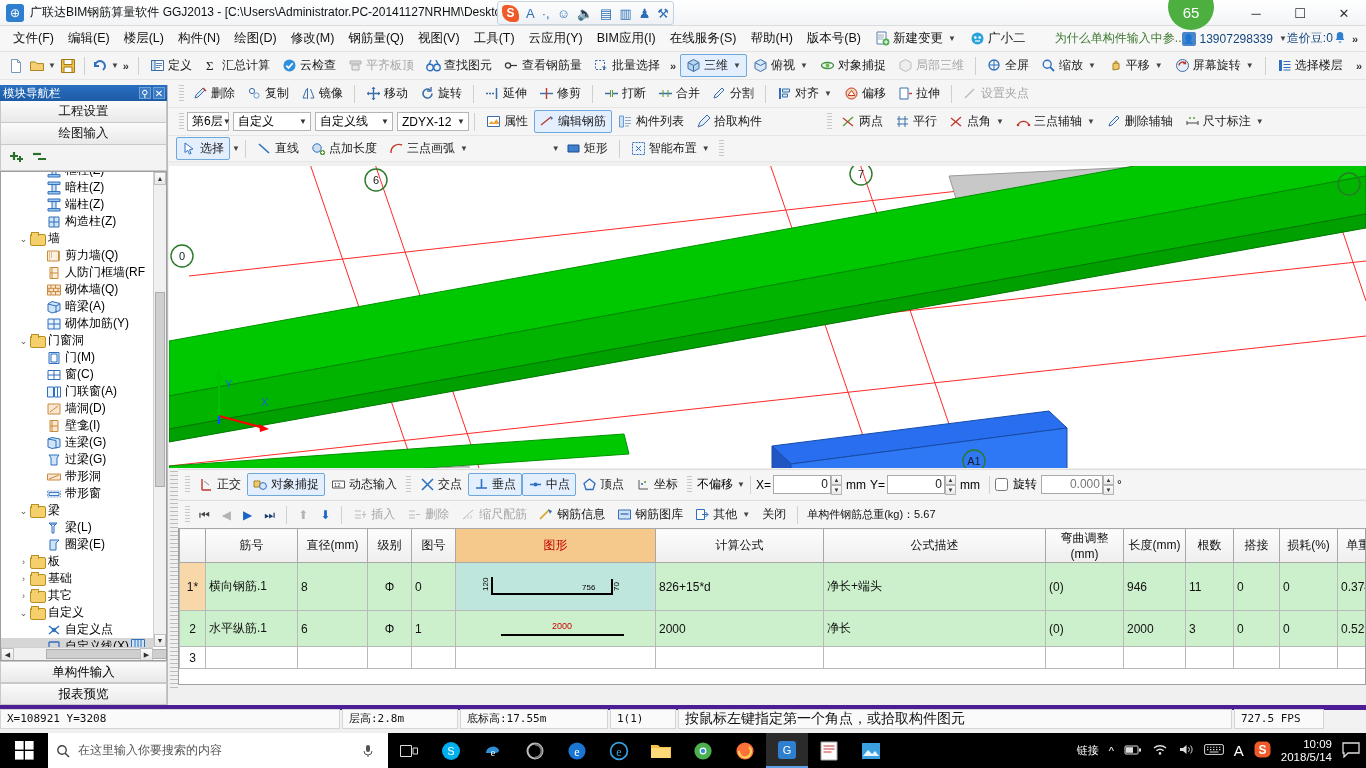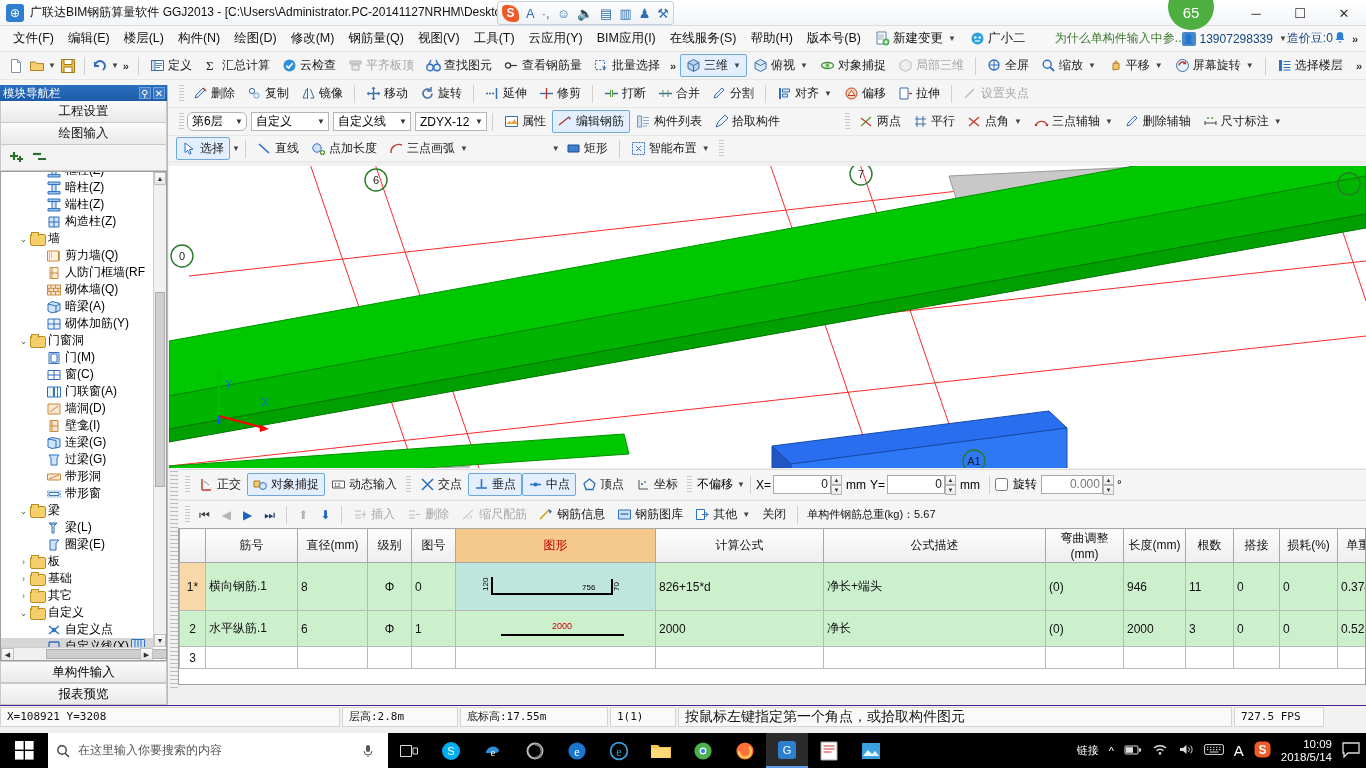--- a/index.html
+++ b/index.html
@@ -77,21 +77,21 @@
   .tblwrap{position:absolute;left:178px;top:362px;width:1188px;height:157px;background:#fff;border:1px solid #a0a0a0;border-top:none;overflow:hidden;}
   table.rebar{border-collapse:collapse;width:100%;table-layout:fixed;font-size:12px;}
   table.rebar th{background:linear-gradient(#fdfdfd,#eeeeee);border:1px solid #a8a8a8;height:22px;font-weight:normal;font-size:12px;color:#111;margin-top:48px;}
   table.rebar th.fig{background:#f5c98b;color:#c00000;}
   table.rebar td{border:1px solid #b9b9b9;height:32px;padding:0 3px;background:#ccf0cc;color:#111;vertical-align:middle;}
   table.rebar td.idx{background:#f8d8a8;text-align:center;}
   table.rebar tr.empty td{background:#fff;height:22px;}
   table.rebar tr.empty td.idx{background:#fff;}
   table.rebar td.figcell{background:#bfe6dc;padding:6px;}
   
-  .statusbar{position:absolute;left:0;top:705px;width:1366px;height:22px;background:#f2f2f2;border-top:1px solid #4c1d95;display:flex;align-items:center;font-family:"DejaVu Sans Mono","Liberation Mono",monospace;font-size:11px;color:#111;}
+  .statusbar{position:absolute;left:0;top:705px;width:1366px;height:22px;background:#f2f2f2;border-top:5px solid #4c1d95;display:flex;align-items:center;font-family:"DejaVu Sans Mono","Liberation Mono",monospace;font-size:11px;color:#111;}
   .sbcell{height:20px;border:1px solid #d4d4d4;background:#fafafa;display:flex;align-items:center;padding:0 6px;margin-right:2px;}
   
   .taskbar{position:absolute;left:0;top:733px;width:1366px;height:35px;background:#000;display:flex;align-items:center;}
   .tb-start{width:48px;height:35px;display:flex;align-items:center;justify-content:center;}
   .tb-search{width:340px;height:35px;background:#fff;display:flex;align-items:center;gap:8px;padding-left:8px;font-size:12px;color:#555;}
   .tb-ico{width:42px;height:35px;display:flex;align-items:center;justify-content:center;}
   .tb-ico.active{background:#2b2b2b;border-bottom:2px solid #5ea0e8;}
   .tb-right{margin-left:auto;display:flex;align-items:center;gap:10px;padding-right:6px;color:#fff;font-size:11px;}
   .clock{display:flex;flex-direction:column;align-items:flex-end;line-height:13px;font-size:11.5px;}
   circle,path,rect,polygon,line,polyline{vector-effect:non-scaling-stroke;}
@@ -425,21 +425,21 @@
   <div class="tbtn dis">
     <span class="ico"><svg width="15" height="15" viewBox="0 0 15 15">
           <path d="M2 12l9-9" stroke="#bbb" stroke-width="1.4"></path>
         </svg></span>
     <span>设置夹点</span>
   </div>
 </div>
 
 <div class="tbrow" style="padding-left:176px;">
   <div class="grip"></div>
-  <div class="sel-combo" style="width:60px;border-radius:6px;">
+  <div class="sel-combo" style="width:42px;">
     <span>第6层</span>
     <span class="cb-arrow">▼</span>
   </div>
   <div class="sel-combo" style="width:78px;margin-left:4px;">
     <span>自定义</span>
     <span class="cb-arrow">▼</span>
   </div>
   <div class="sel-combo" style="width:78px;margin-left:4px;">
     <span>自定义线</span>
     <span class="cb-arrow">▼</span>

